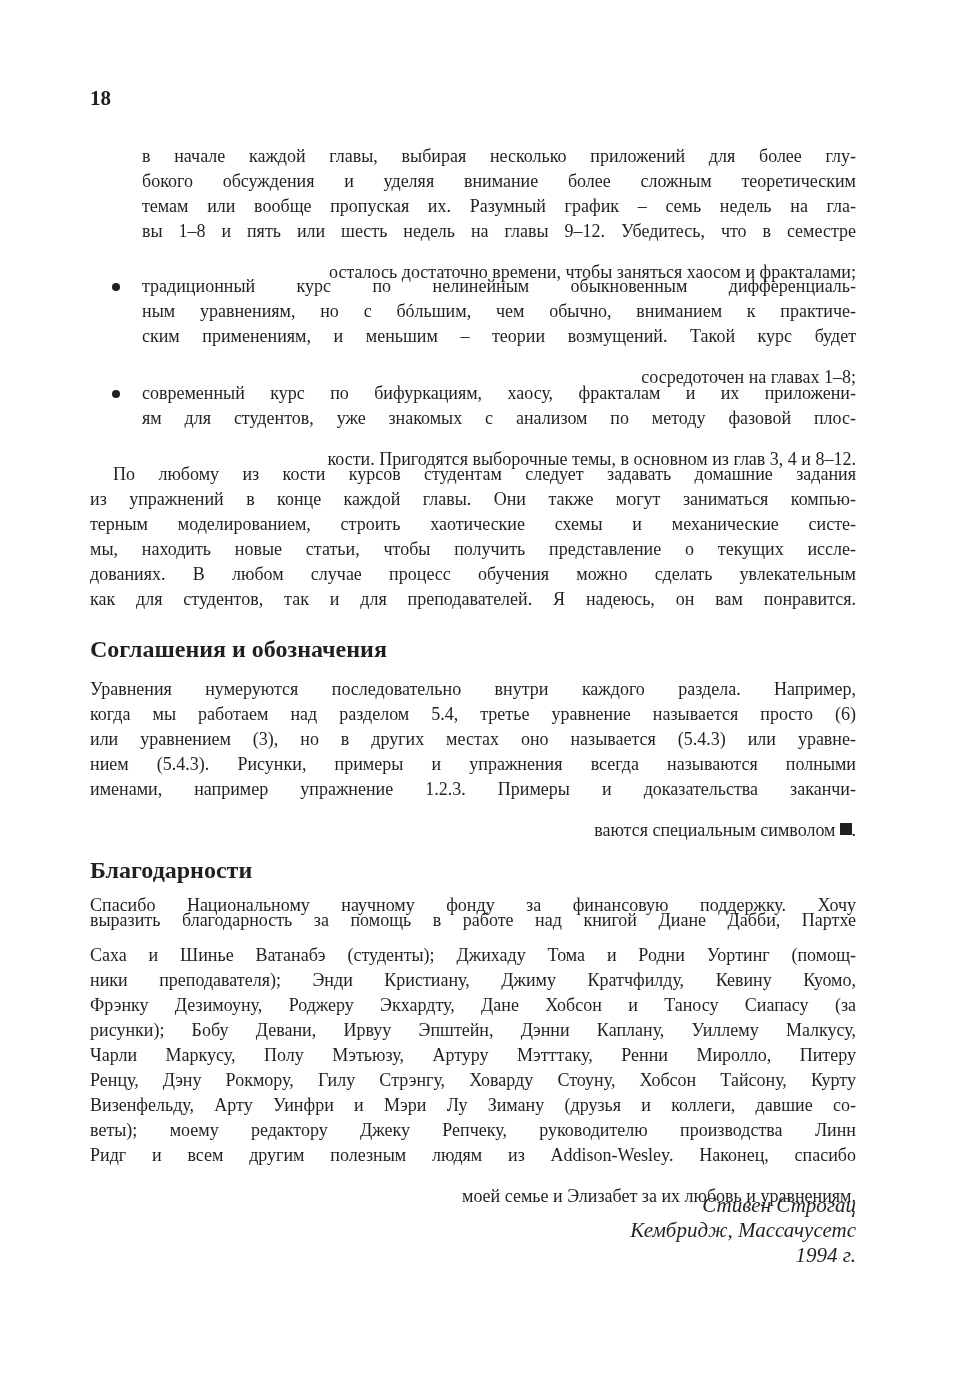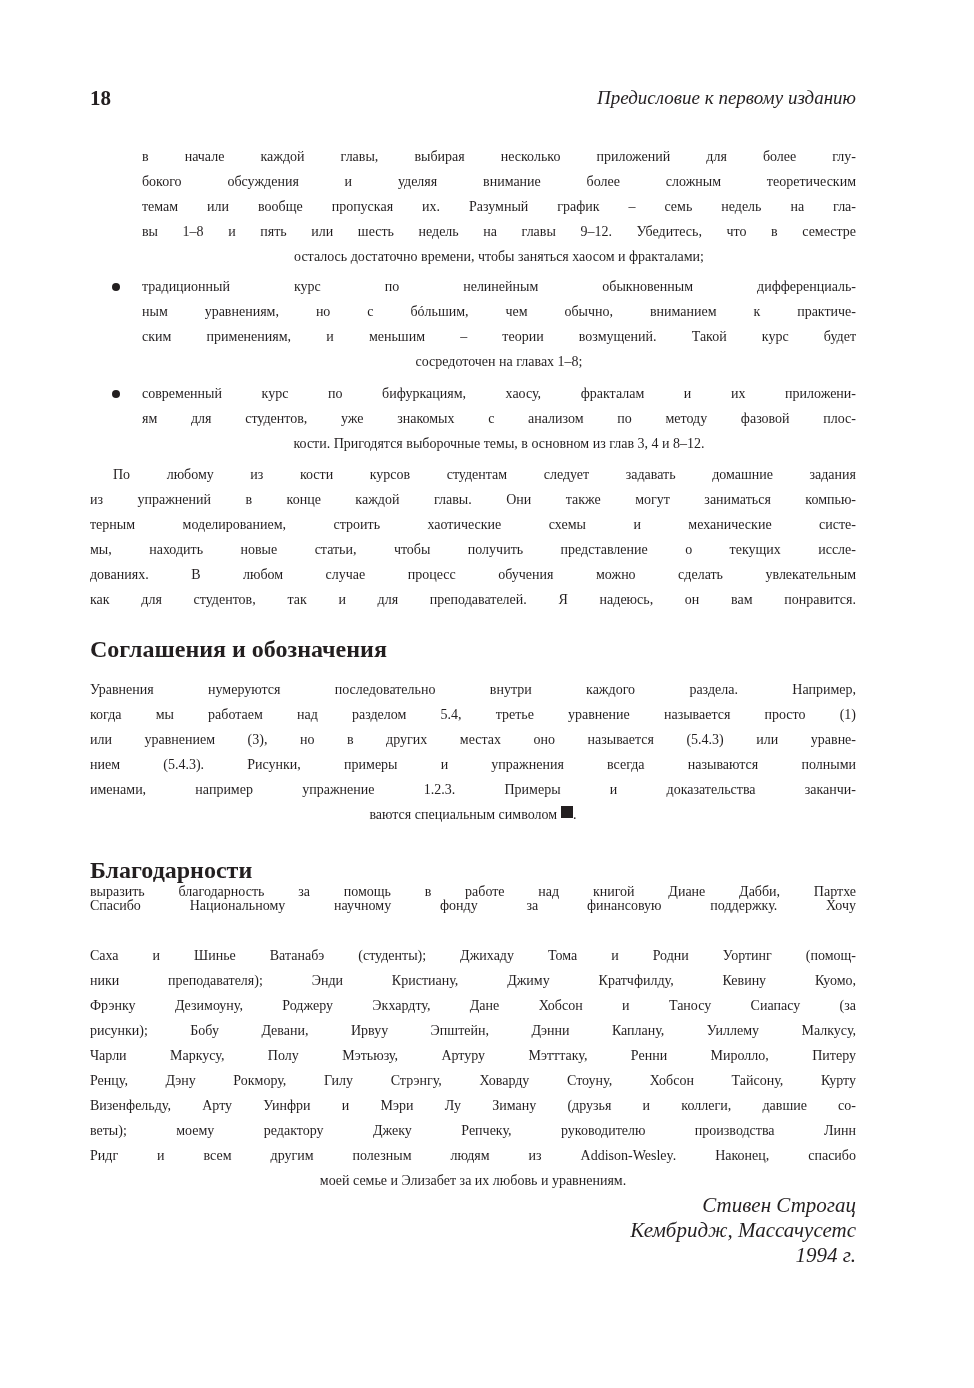--- a/index.html
+++ b/index.html
@@ -39,29 +39,29 @@
     .running-title {
       position: absolute;
       right: 0;
       top: 1px;
       font-style: italic;
       font-size: 19px;
     }
     .line {
       position: absolute;
       white-space: nowrap;
-      font-size: 14px;
+      font-size: 18px;
       line-height: 25px;
       height: 25px;
     }
     .just {
       text-align: justify;
       text-align-last: justify;
     }
-    .left { text-align: center; }
+    .left { text-align: right; margin-top: 16px; }
     .b-indent { left: 142px; width: 714px; }
     .full { left: 90px; width: 766px; }
     .para-indent { left: 113px; width: 743px; }
     .bullet {
       position: absolute;
       left: 112px;
       width: 8px;
       height: 8px;
       border-radius: 50%;
       background: #231f20;
@@ -93,21 +93,20 @@
       text-align: center;
     }
   </style>
 </head>
 <body>
 
 <div class="page">
 
   <div class="running-head">
     <span class="page-number">18</span>
-    <span class="running-title">Предисловие к первому изданию</span>
   </div>
 
   <div>
     <div class="line just b-indent" style="top:144px">в начале каждой главы, выбирая несколько приложений для более глу-</div>
     <div class="line just b-indent" style="top:169px">бокого обсуждения и уделяя внимание более сложным теоретическим</div>
     <div class="line just b-indent" style="top:194px">темам или вообще пропуская их. Разумный график – семь недель на гла-</div>
     <div class="line just b-indent" style="top:219px">вы 1–8 и пять или шесть недель на главы 9–12. Убедитесь, что в семестре</div>
     <div class="line left b-indent" style="top:244px">осталось достаточно времени, чтобы заняться хаосом и фракталами;</div>
   </div>
 
@@ -131,31 +130,31 @@
     <div class="line just full" style="top:487px">из упражнений в конце каждой главы. Они также могут заниматься компью-</div>
     <div class="line just full" style="top:512px">терным моделированием, строить хаотические схемы и механические систе-</div>
     <div class="line just full" style="top:537px">мы, находить новые статьи, чтобы получить представление о текущих иссле-</div>
     <div class="line just full" style="top:562px">дованиях. В любом случае процесс обучения можно сделать увлекательным</div>
     <div class="line just full" style="top:587px">как для студентов, так и для преподавателей. Я надеюсь, он вам понравится.</div>
   </div>
 
   <h2 class="heading" style="top:634px; margin:0;">Соглашения и обозначения</h2>
   <div>
     <div class="line just full" style="top:677px">Уравнения нумеруются последовательно внутри каждого раздела. Например,</div>
-    <div class="line just full" style="top:702px">когда мы работаем над разделом 5.4, третье уравнение называется просто (1)</div>
+    <div class="line just full" style="top:702px">когда мы работаем над разделом 5.4, третье уравнение называется просто (6)</div>
     <div class="line just full" style="top:727px">или уравнением (3), но в других местах оно называется (5.4.3) или уравне-</div>
     <div class="line just full" style="top:752px">нием (5.4.3). Рисунки, примеры и упражнения всегда называются полными</div>
     <div class="line just full" style="top:777px">именами, например упражнение 1.2.3. Примеры и доказательства заканчи-</div>
     <div class="line left full" style="top:802px"><span>ваются специальным символом</span><span class="qed"></span><span>.</span></div>
   </div>
 
   <h2 class="heading" style="top:855px; margin:0;">Благодарности</h2>
   <div>
     <div class="line just full" style="top:893px">Спасибо Национальному научному фонду за финансовую поддержку. Хочу</div>
-    <div class="line just full" style="top:879px">выразить благодарность за помощь в работе над книгой Диане Дабби, Партхе</div>
+    <div class="line just full" style="top:908px">выразить благодарность за помощь в работе над книгой Диане Дабби, Партхе</div>
     <div class="line just full" style="top:943px">Саха и Шинье Ватанабэ (студенты); Джихаду Тома и Родни Уортинг (помощ-</div>
     <div class="line just full" style="top:968px">ники преподавателя); Энди Кристиану, Джиму Кратчфилду, Кевину Куомо,</div>
     <div class="line just full" style="top:993px">Фрэнку Дезимоуну, Роджеру Экхардту, Дане Хобсон и Таносу Сиапасу (за</div>
     <div class="line just full" style="top:1018px">рисунки); Бобу Девани, Ирвуу Эпштейн, Дэнни Каплану, Уиллему Малкусу,</div>
     <div class="line just full" style="top:1043px">Чарли Маркусу, Полу Мэтьюзу, Артуру Мэтттаку, Ренни Миролло, Питеру</div>
     <div class="line just full" style="top:1068px">Ренцу, Дэну Рокмору, Гилу Стрэнгу, Ховарду Стоуну, Хобсон Тайсону, Курту</div>
     <div class="line just full" style="top:1093px">Визенфельду, Арту Уинфри и Мэри Лу Зиману (друзья и коллеги, давшие со-</div>
     <div class="line just full" style="top:1118px">веты); моему редактору Джеку Репчеку, руководителю производства Линн</div>
     <div class="line just full" style="top:1143px">Ридг и всем другим полезным людям из Addison-Wesley. Наконец, спасибо</div>
     <div class="line left full" style="top:1168px">моей семье и Элизабет за их любовь и уравнениям.</div>

